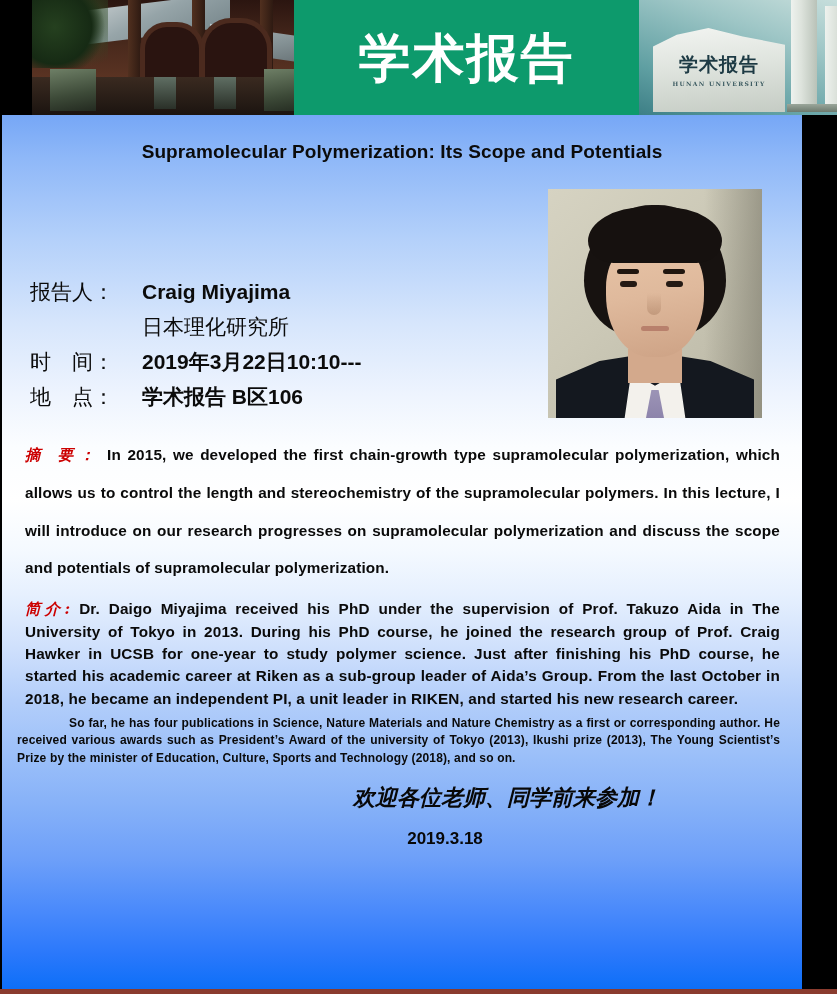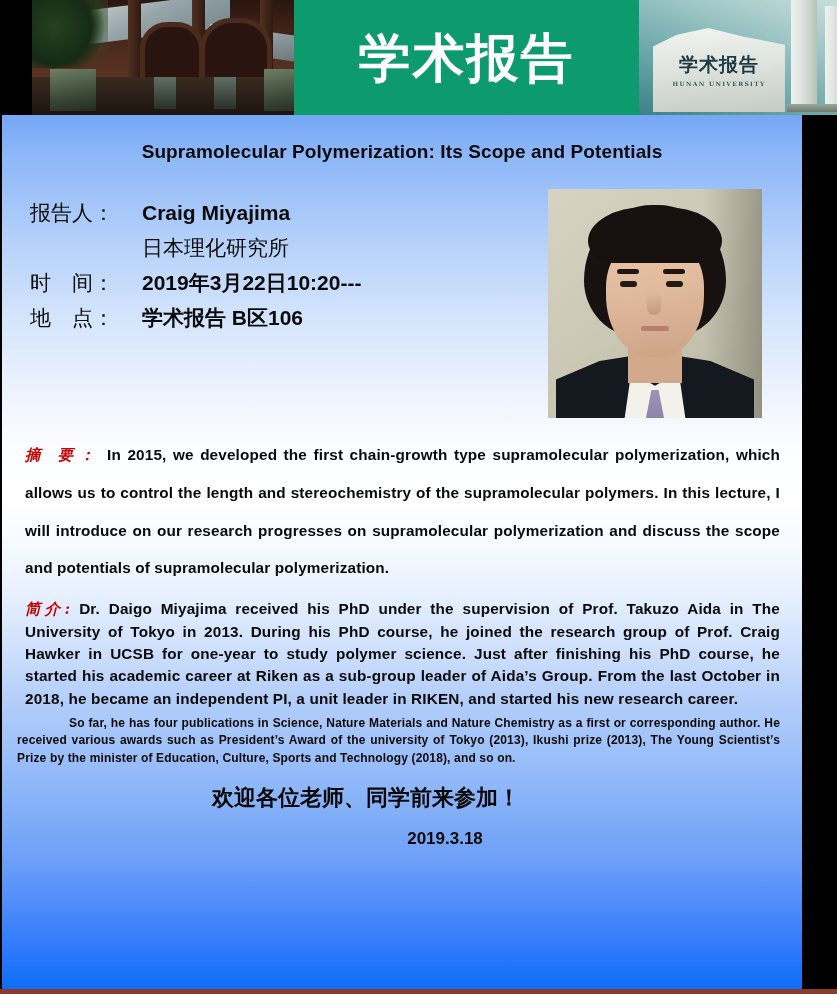--- a/index.html
+++ b/index.html
@@ -197,21 +197,21 @@
     font-weight: 700;
     color: #0b0b0b;
     letter-spacing: .1px;
   }
 
   
   .info-row {
     display: flex;
     margin-top: 26px;
     padding: 0 24px 0 28px;
-    align-items: flex-start;
+    align-items: flex-end;
   }
   .info-block {
     flex: 1 1 auto;
     padding-top: 10px;
   }
   .info-line {
     display: flex;
     align-items: baseline;
     margin-bottom: 7px;
     white-space: nowrap;
@@ -352,26 +352,27 @@
     color: #0a0a0a;
     line-height: 1.46;
     text-align: justify;
     text-justify: inter-word;
     letter-spacing: .15px;
   }
 
   
   .welcome {
     margin-top: 16px;
-    text-align: left;
+    text-align: center;
     padding-left: 210px;
     font-size: 22px;
     font-weight: 700;
     color: #080808;
     font-family: "DejaVu Sans", "Liberation Sans", sans-serif;
+    font-style: italic;
   }
   .footer-date {
     margin-top: 16px;
     text-align: center;
     padding-right: 34px;
     padding-left: 120px;
     font-size: 17px;
     font-weight: 700;
     color: #080808;
   }
@@ -436,21 +437,21 @@
           <span class="info-value">Craig Miyajima</span>
         </div>
 
         <div class="info-line">
           <span class="info-label"></span>
           <span class="info-value cn">日本理化研究所</span>
         </div>
 
         <div class="info-line">
           <span class="info-label">时　间：</span>
-          <span class="info-value mix">2019年3月22日10:20---</span>
+          <span class="info-value mix">2019年3月22日10:10---</span>
         </div>
 
         <div class="info-line">
           <span class="info-label">地　点：</span>
           <span class="info-value mix">学术报告 B区106</span>
         </div>
 
       </div>
 
       <div class="portrait-frame">

